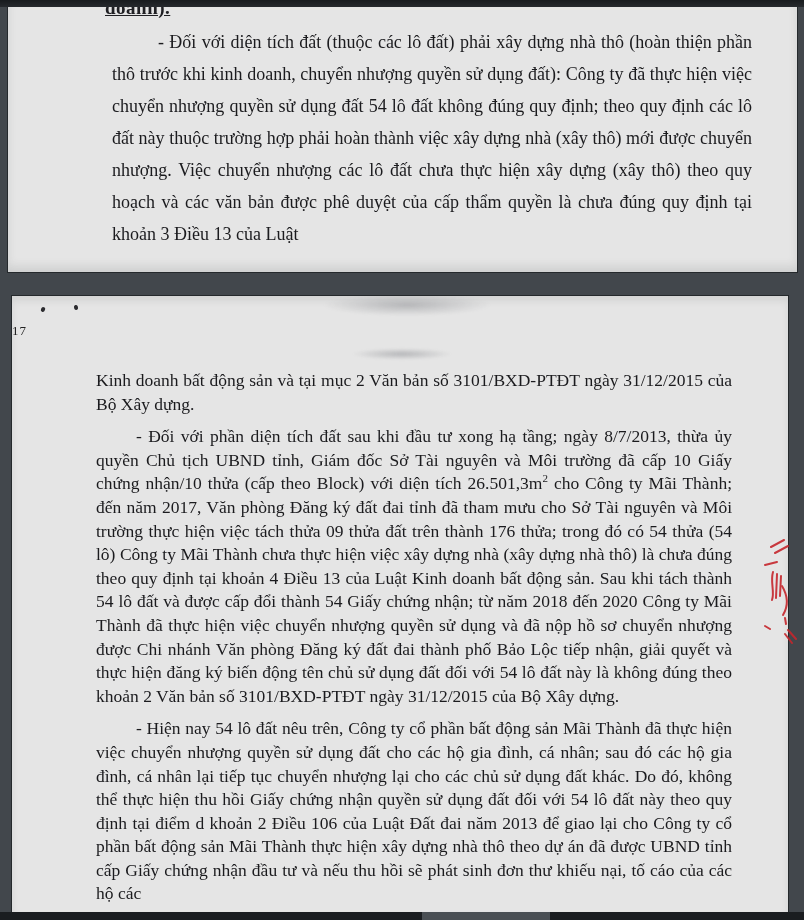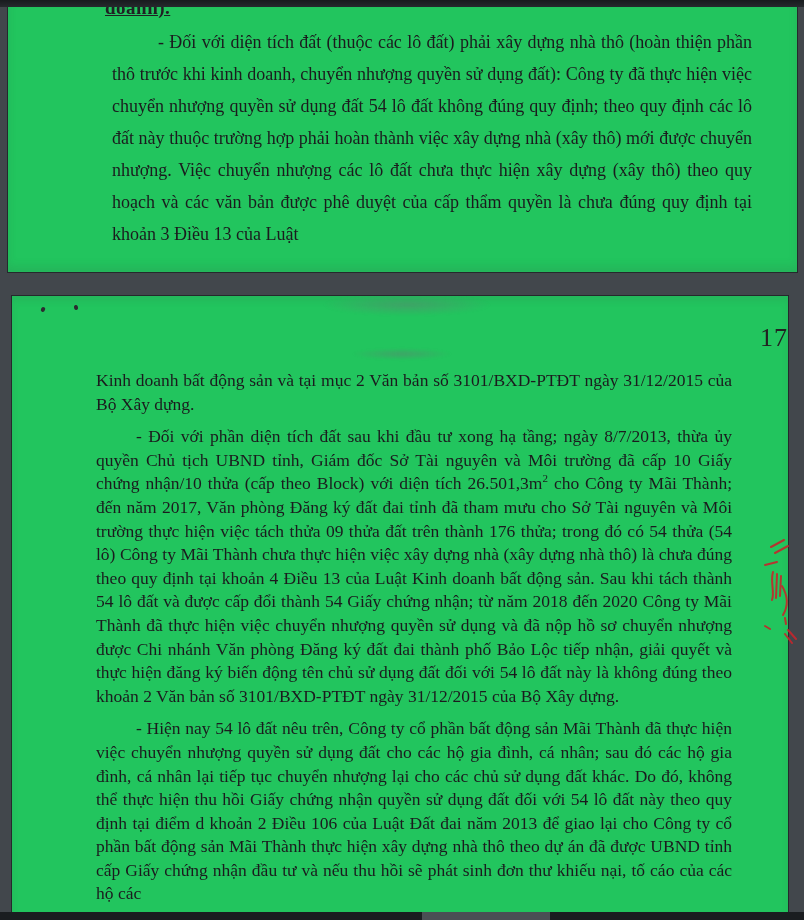--- a/index.html
+++ b/index.html
@@ -19,21 +19,21 @@
   .bottom-band{
     position:absolute; left:0; top:912px; width:804px; height:8px;
     background:#1a1d20; z-index:6;
   }
   .bottom-notch{
     position:absolute; left:422px; top:0; width:128px; height:8px;
     background:#4a4f54;
   }
   
   .page{
-    position:absolute; background:#22c55e; overflow:hidden;
+    position:absolute; background:#e5e5e5; overflow:hidden;
     box-shadow:0 0 0 1px rgba(15,17,19,.55), 0 2px 5px rgba(0,0,0,.45);
   }
   .page-prev{
     left:8px; top:6px; width:789px; height:266px;
     box-shadow:0 0 0 1px rgba(15,17,19,.55), inset 0 -6px 8px rgba(60,64,68,.12);
   }
   .page-17{
     left:12px; top:296px; width:776px; height:616px;
     box-shadow:0 0 0 1px rgba(15,17,19,.55), inset 0 5px 7px rgba(60,64,68,.10);
   }
@@ -55,21 +55,21 @@
   
   .fragment{
     position:absolute; left:97px; top:-9px;
     font-size:19px; font-weight:bold; letter-spacing:.5px;
     text-decoration:underline; color:#202024;
     filter:blur(.4px);
   }
   
   .pagenum{
     position:absolute; left:0; top:27px; width:776px;
-    text-align:right; font-size:26px; color:#222;
+    text-align:left; font-size:13px; color:#222;
     letter-spacing:1px;
   }
   .smudge{
     position:absolute; border-radius:50%;
     background:radial-gradient(ellipse at center, rgba(110,112,118,.38), rgba(110,112,118,0) 70%);
     filter:blur(1px);
   }
   .smudge-a{ left:310px; top:-2px; width:170px; height:22px; }
   .smudge-b{ left:340px; top:52px; width:100px; height:12px; }
   .speck{

